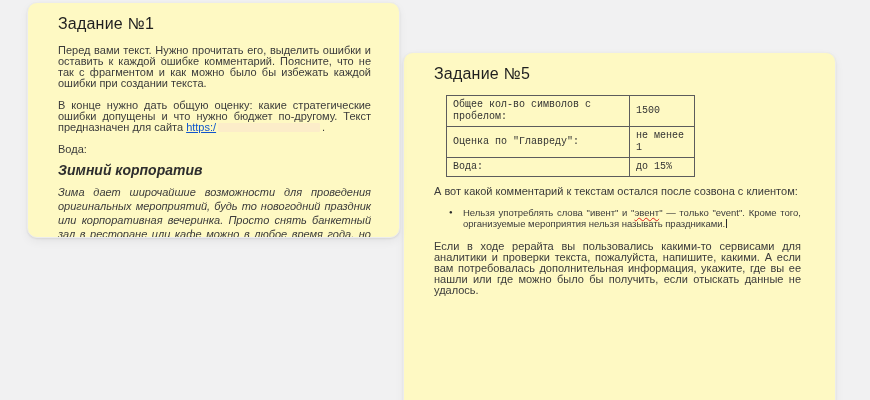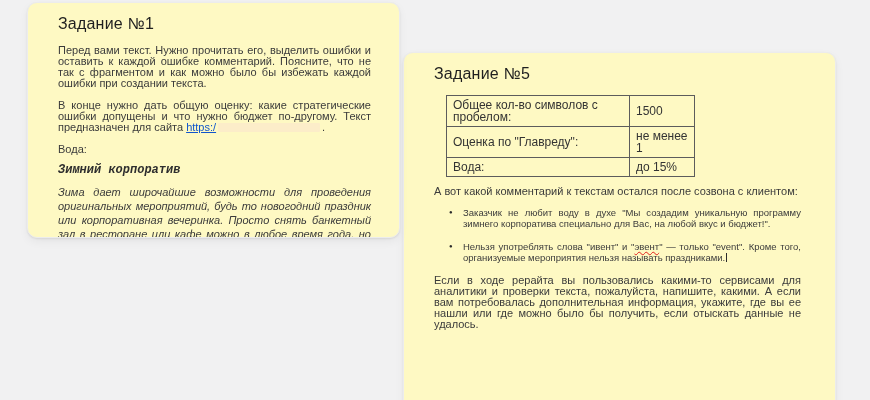--- a/index.html
+++ b/index.html
@@ -20,35 +20,34 @@
   .card2{left:403px;top:52px;width:433px;height:360px;padding:12px 34px 0 30px;z-index:1;}
   .doc-title{
     font-size:16px;font-weight:400;color:#1f1f1f;margin:0 0 12px 0;letter-spacing:.2px;
   }
   .body-text{
     font-size:11px;line-height:11px;color:#3b3b3b;margin:0 0 11px 0;
   }
   .just{text-align:justify;}
   .text-label{margin:0 0 10px 0;}
   .story-heading{
-    font-size:12px;line-height:11px;color:#2e2e2e;font-weight:bold;font-style:italic;
+    font-size:14px;line-height:11px;color:#2e2e2e;font-weight:bold;font-style:italic;
     margin:2px 0 9px 0;
-    font-family:Liberation Mono, monospace;
   }
   .story-body{
     font-style:italic;line-height:14px;margin-bottom:0;
   }
   .doc-link{color:#1155cc;text-decoration:underline;cursor:pointer;}
   .redacted{
     display:inline-block;width:102px;height:9px;background:#fcedc9;border-radius:1px;
     vertical-align:-1px;margin:0 2px;
   }
   .tz-table{
     border-collapse:collapse;margin:12px 0 9px 12px;
-    font-size:12px;color:#333333;
+    font-size:10px;color:#333333;font-family:Liberation Mono, monospace;
   }
   .tz-table td{
     border:1px solid #5c5c5c;padding:3px 6px;height:12px;line-height:12px;vertical-align:middle;
   }
   .tz-table td.c1{width:170px;}
   .tz-table td.c2{width:52px;}
   .bullets{margin:10px 0 12px 0;padding:0;}
   .bullet{
     position:relative;padding-left:29px;margin:0 0 12px 0;list-style:none;
     font-size:9.5px;line-height:11px;color:#3b3b3b;text-align:justify;
@@ -93,19 +92,18 @@
       <tr>
         <td class="c1">Вода:</td>
         <td class="c2">до 15%</td>
       </tr>
     </tbody>
   </table>
 
   <p class="body-text" style="margin-bottom:4px;">А вот какой комментарий к текстам остался после созвона с клиентом:</p>
 
   <ul class="bullets">
-    <li class="bullet">Заказчик не любит воду в духе "Мы создадим уникальную программу зимнего корпоратива специально для Вас, на любой вкус и бюджет!".</li>
     <li class="bullet"><span>Нельзя употреблять слова "ивент" и "</span><span class="misspell">эвент</span><span>" — только "event". Кроме того, организуемые мероприятия нельзя называть праздниками.</span><span class="caret"></span></li>
   </ul>
 
   <p class="body-text just outro">Если в ходе рерайта вы пользовались какими-то сервисами для аналитики и проверки текста, пожалуйста, напишите, какими. А если вам потребовалась дополнительная информация, укажите, где вы ее нашли или где можно было бы получить, если отыскать данные не удалось.</p>
 
 </div>
 
 </body></html>

